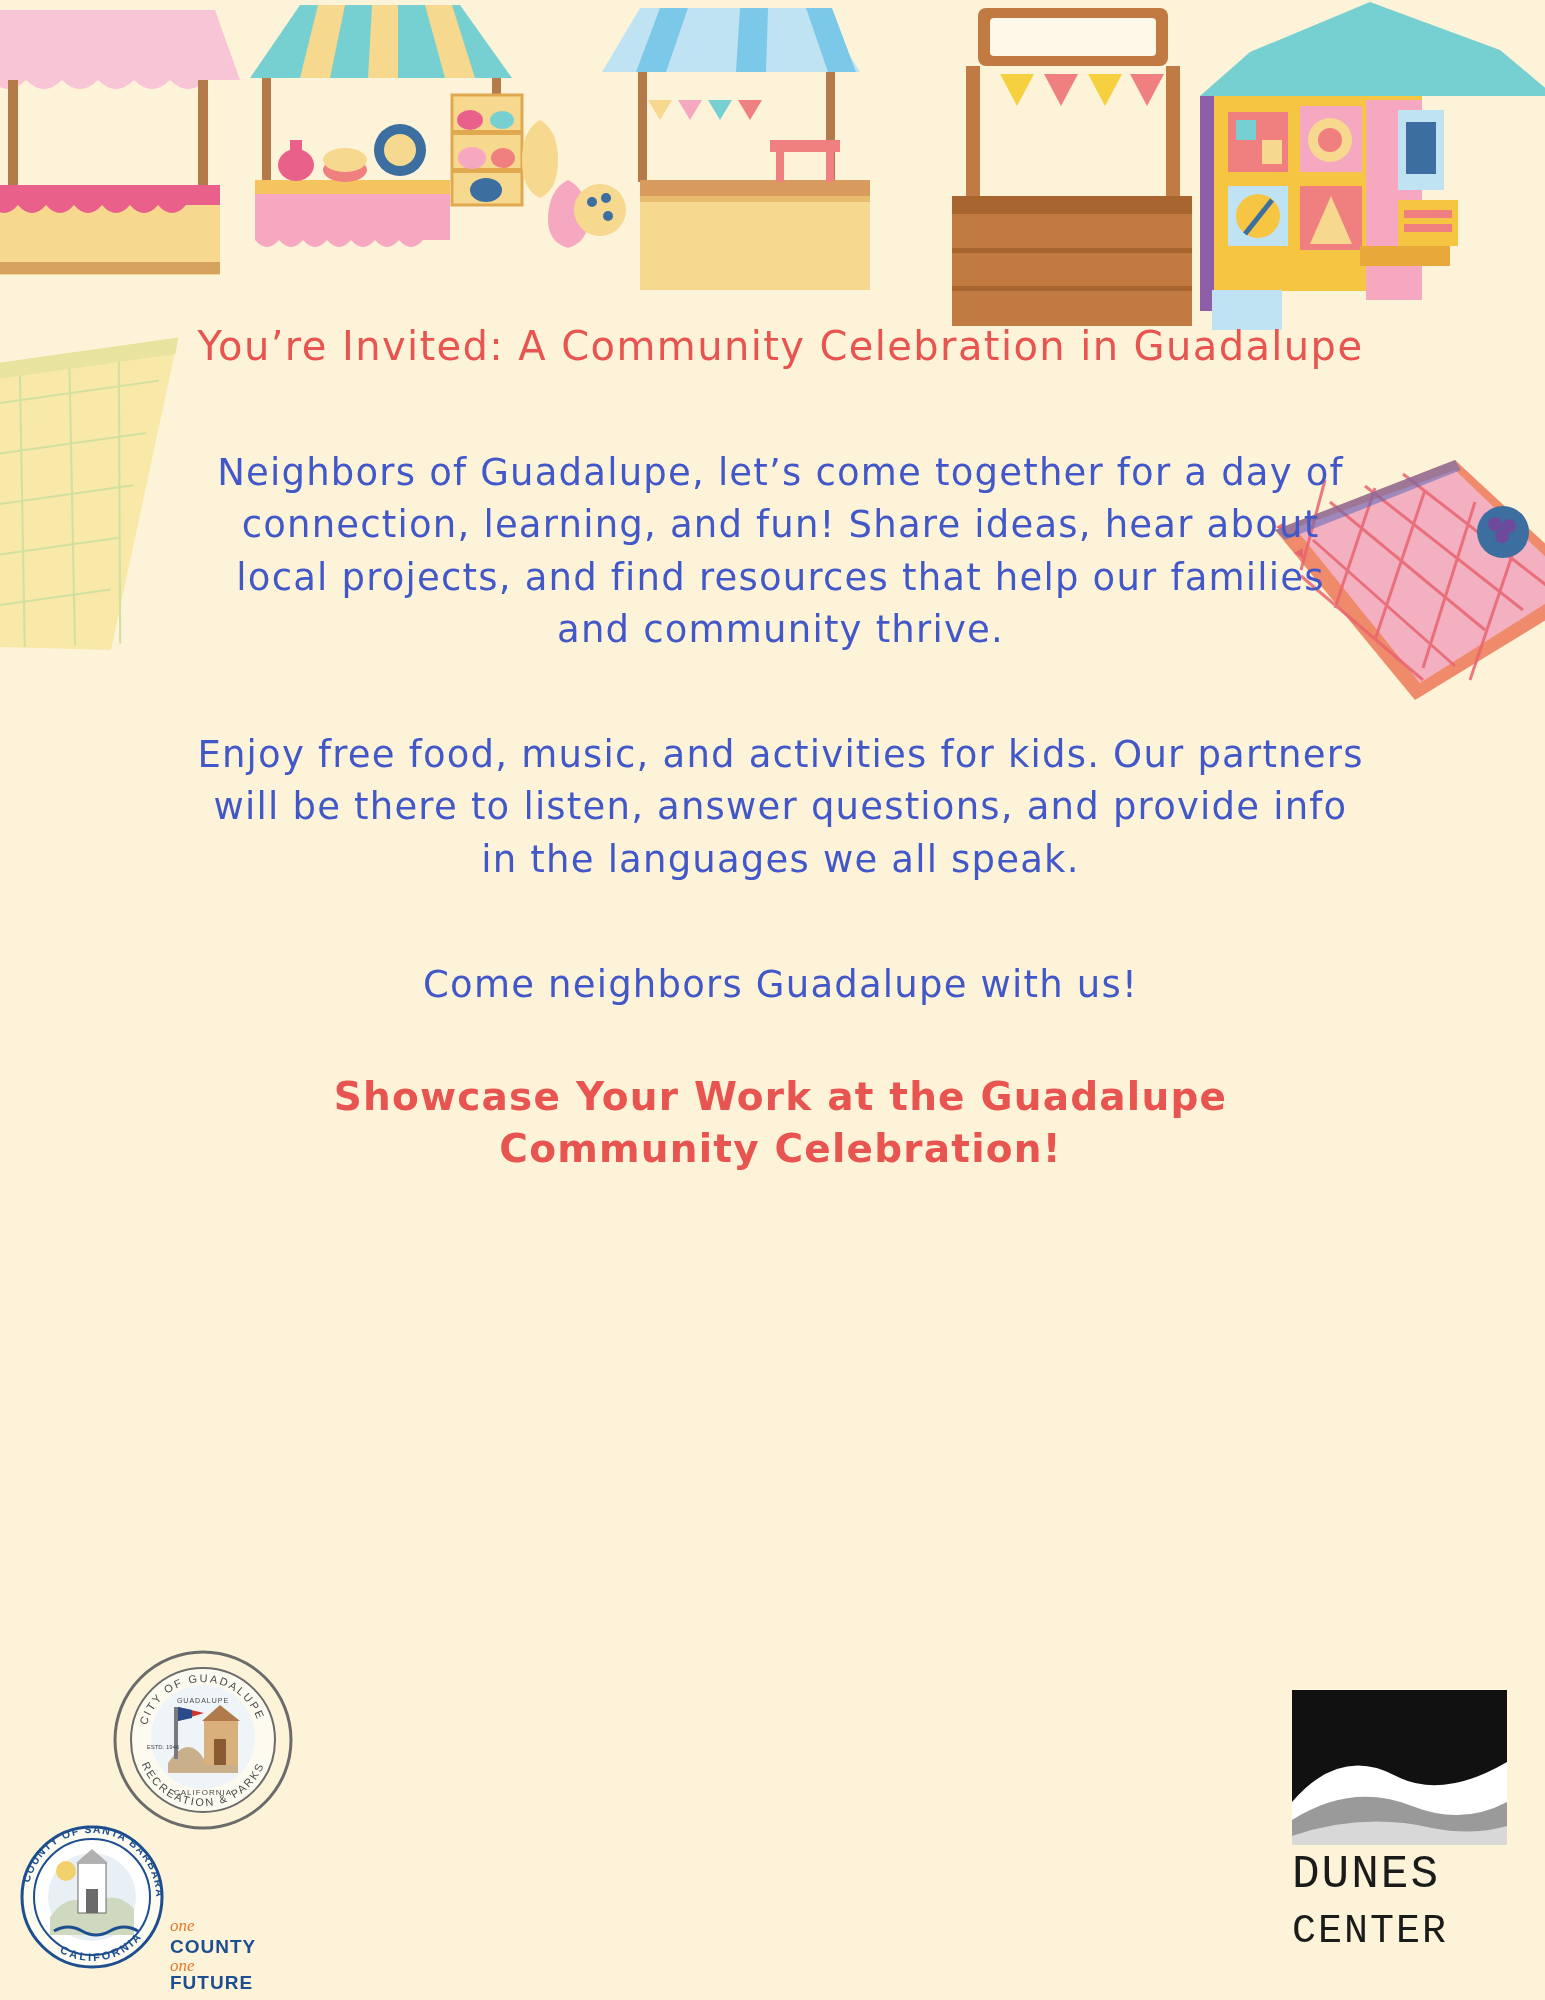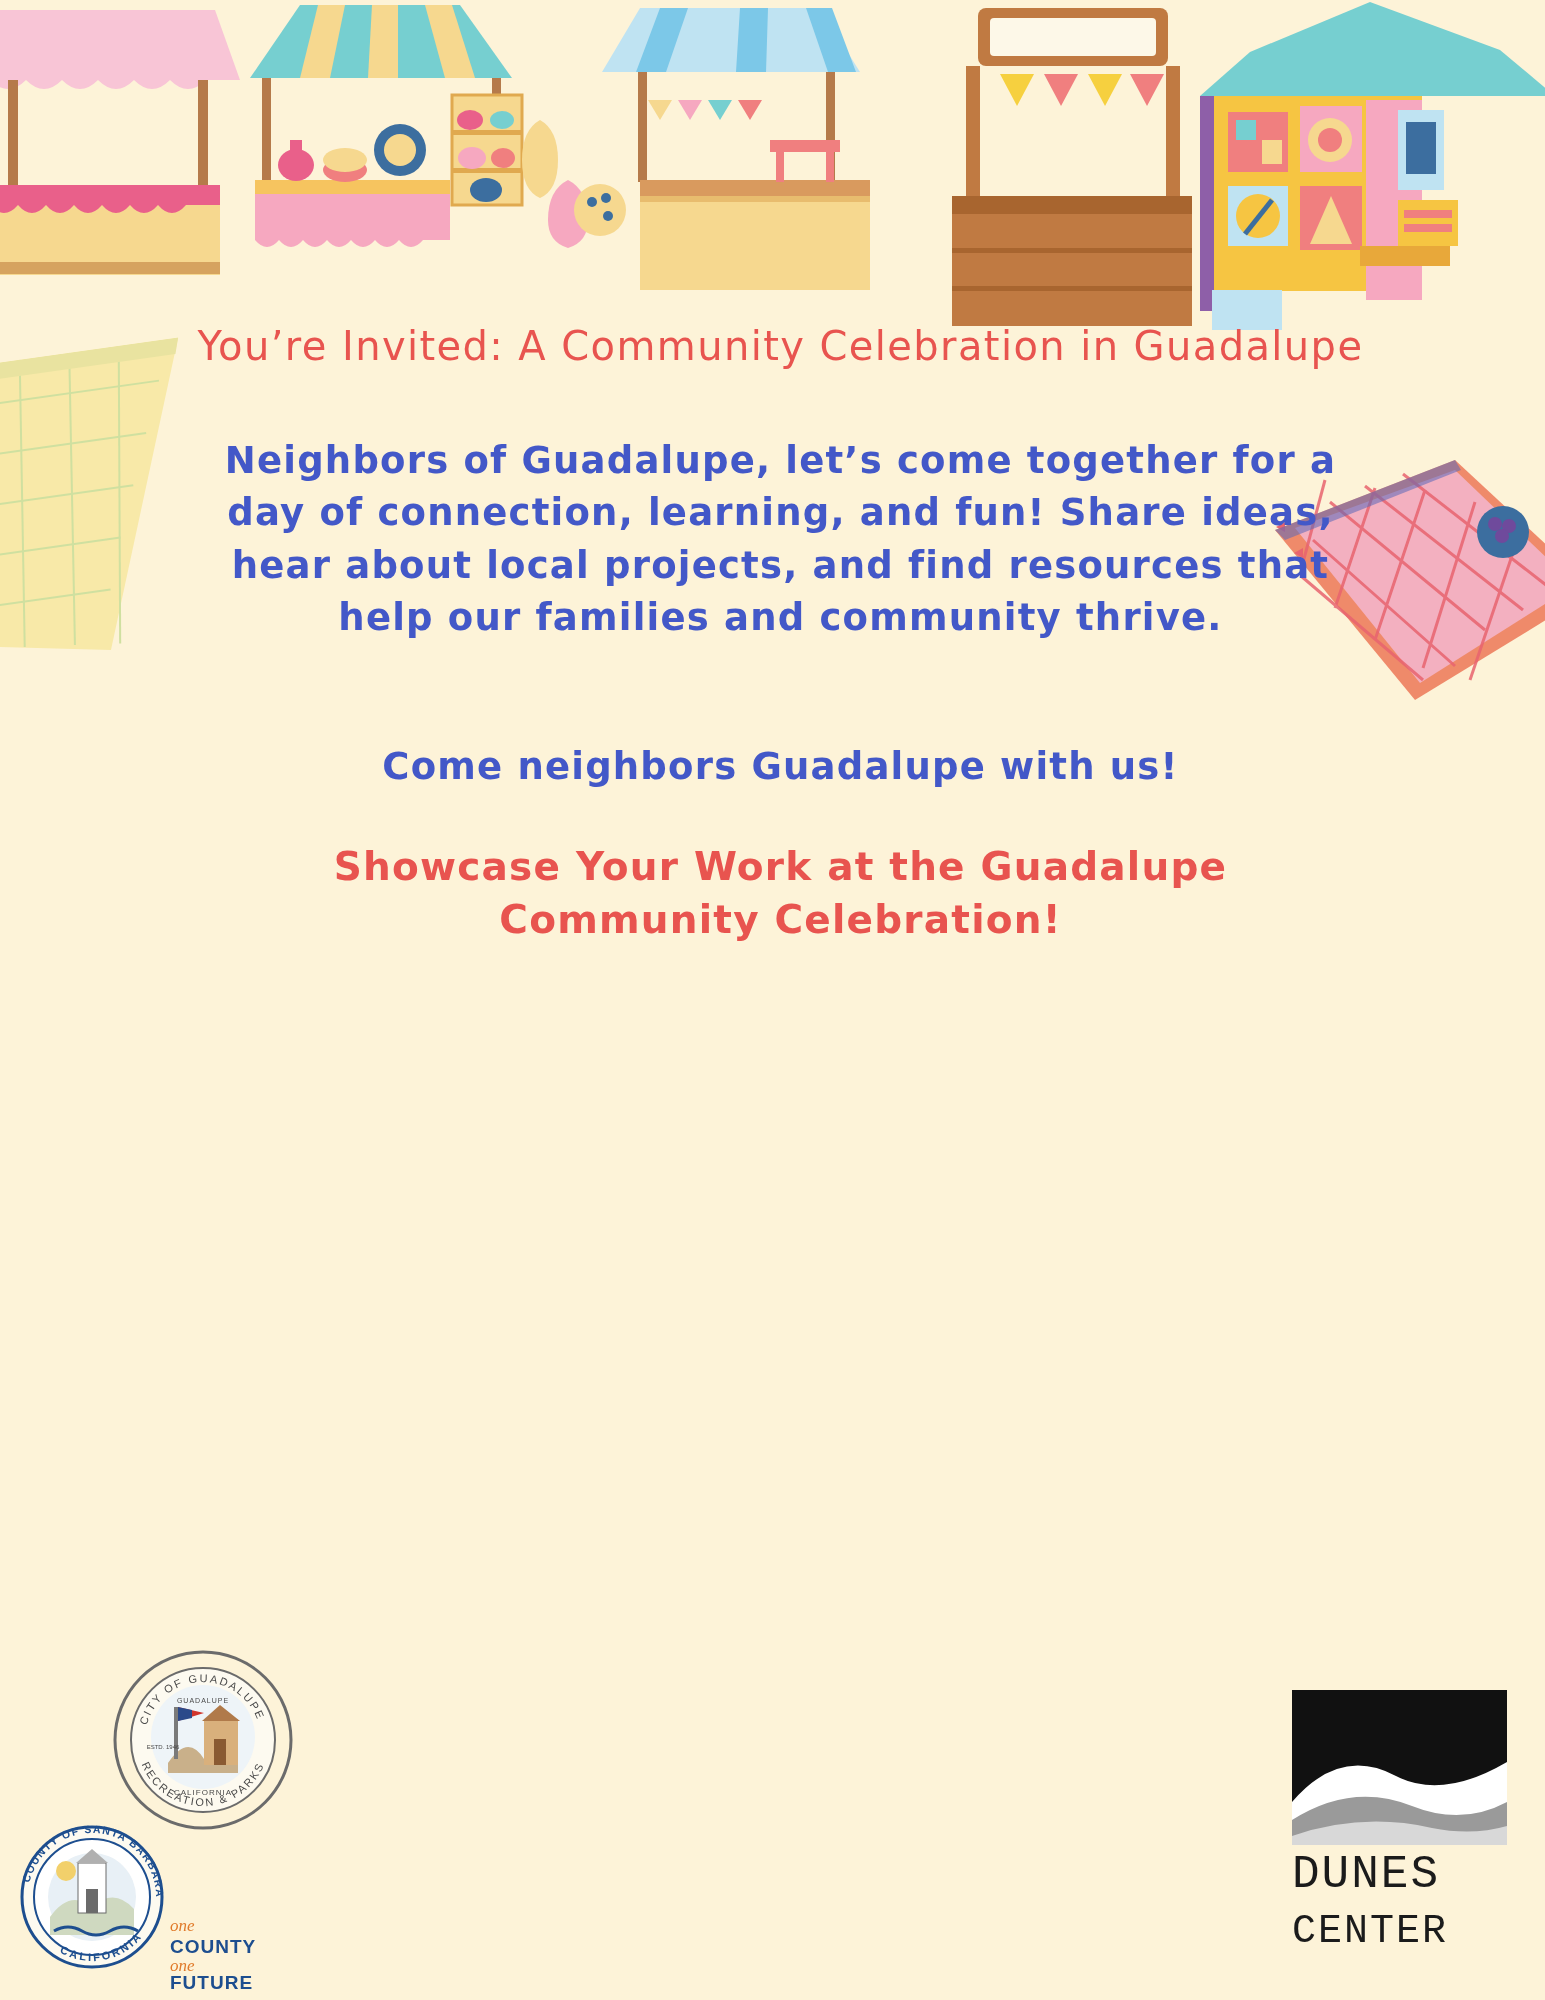--- a/index.html
+++ b/index.html
@@ -62,23 +62,23 @@
     margin: 0 auto;
     width: 1180px;
     font-weight: 400;
   }
 
   .body-para {
     color: #4358c8;
     font-size: 37px;
     line-height: 1.42;
     letter-spacing: 1.2px;
-    margin: 0 auto;
+    margin: 12px auto;
     width: 1170px;
-    font-weight: 700;
+    font-weight: 400;
   }
 
   .gap-lg { height: 62px; }
   .gap-md { height: 48px; }
   .gap-sm { height: 34px; }
 
   .subhead {
     color: #e8544f;
     font-size: 39px;
     line-height: 1.34;
@@ -294,20 +294,21 @@
 <div class="content">
 
   <div class="headline">You’re Invited: A Community Celebration in Guadalupe</div>
 
   <div class="gap-lg"></div>
 
   <div class="body-para">Neighbors of Guadalupe, let’s come together for a day of connection, learning, and fun! Share ideas, hear about local projects, and find resources that help our families and community thrive.</div>
 
   <div class="gap-md"></div>
 
+  <div class="body-para">Enjoy free food, music, and activities for kids. Our partners will be there to listen, answer questions, and provide info in the languages we all speak.</div>
 
   <div class="gap-md"></div>
 
   <div class="body-para">Come neighbors Guadalupe with us!</div>
 
   <div class="gap-md"></div>
 
   <div class="subhead">Showcase Your Work at the Guadalupe Community Celebration!</div>
 
   <div class="gap-sm"></div>

